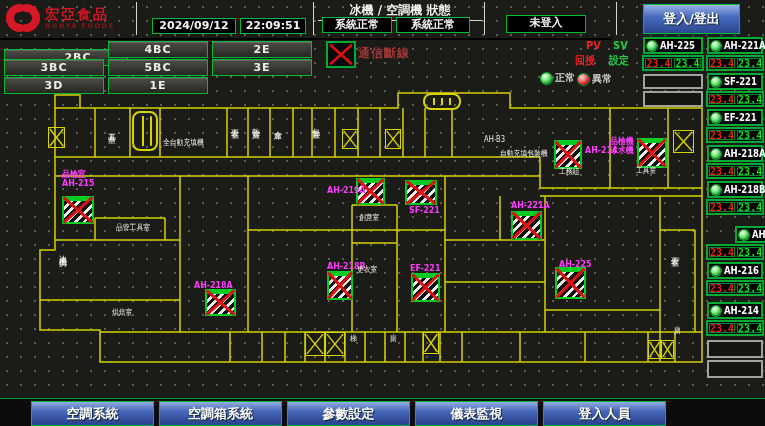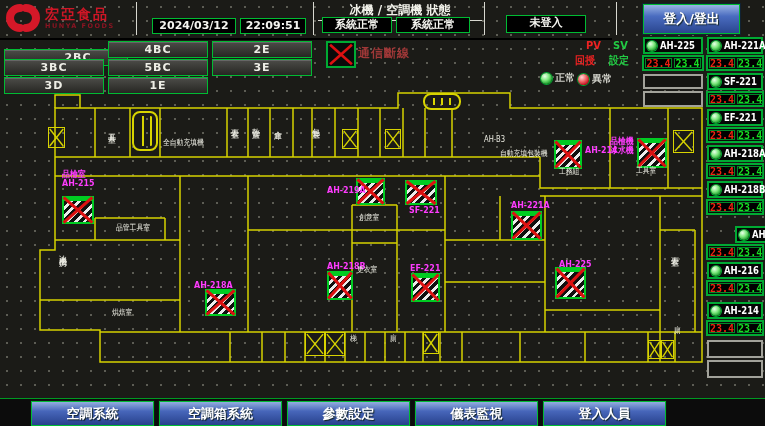--- a/index.html
+++ b/index.html
@@ -96,21 +96,21 @@
       <div class="logo-text">
         <span class="logo-title">宏亞食品</span>
         <span class="logo-sub">HUNYA FOODS</span>
       </div>
     </div>
     <div class="vsep" style="left:136px"></div>
     <div class="vsep" style="left:313px"></div>
     <div class="vsep" style="left:484px"></div>
     <div class="vsep" style="left:616px"></div>
 
-    <div class="vbox" style="left:152px;top:18px;width:82px">2024/03/12</div>
+    <div class="vbox" style="left:152px;top:18px;width:82px">2024/09/12</div>
     <div class="vbox" style="left:240px;top:18px;width:64px">22:09:51</div>
 
     <div class="sec-label" style="left:318px;width:164px">冰機 / 空調機 狀態</div>
     <div class="vbox" style="left:322px;top:17px;width:68px">系統正常</div>
     <div class="vbox" style="left:396px;top:17px;width:72px">系統正常</div>
 
     <div class="vbox" style="left:506px;top:15px;width:78px;height:16px">未登入</div>
 
     <div class="blue-btn" style="left:643px;top:4px;width:95px;height:28px;line-height:28px">登入/登出</div>
   </div>

